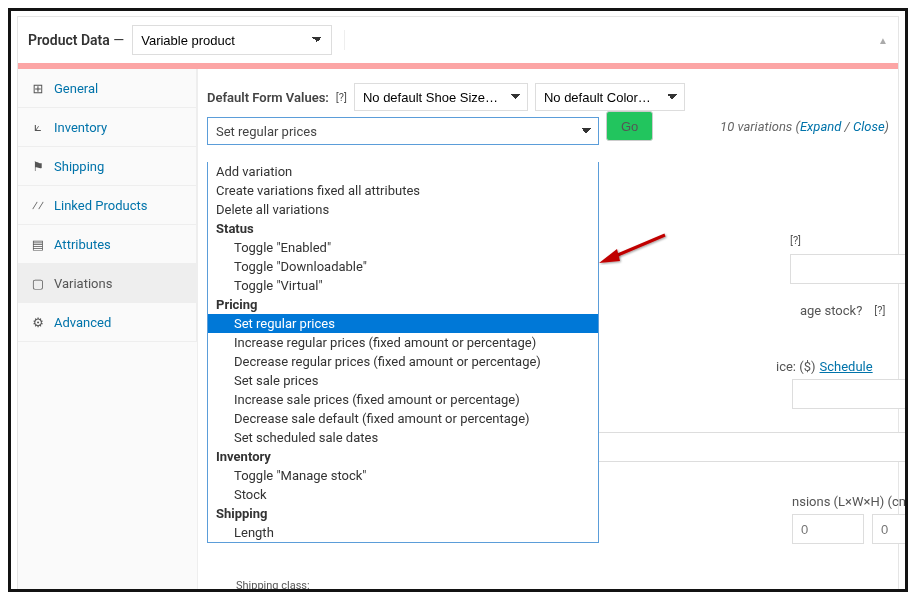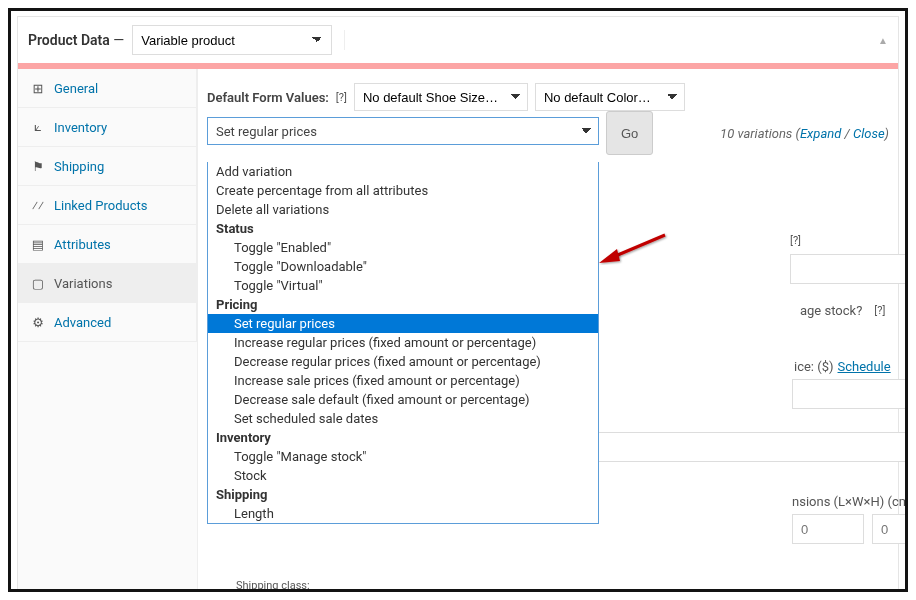--- a/index.html
+++ b/index.html
@@ -111,24 +111,24 @@
     border: 1px solid #ddd;
     background: #fff;
     font-size: 13px;
     appearance: none;
     background-image: linear-gradient(45deg, transparent 50%, #333 50%), linear-gradient(135deg, #333 50%, transparent 50%);
     background-position: calc(100% - 12px) 10px, calc(100% - 7px) 10px;
     background-size: 5px 5px, 5px 5px;
     background-repeat: no-repeat;
   }
   .go-btn {
-    height: 44px;
+    height: 30px;
     padding: 3px 14px;
     border: 1px solid #ccc;
-    background: #e5e5e5;
+    background: #22c55e;
     border-radius: 3px;
     cursor: pointer;
     font-size: 13px;
     color: #555;
   }
   .variations-info { margin-left: auto; font-style: italic; color: #666; }
   .variations-info a { color: #0073aa; text-decoration: none; }
   .help-q { color: #555; font-size: 11px; }
 
   .bg-form {
@@ -282,21 +282,21 @@
 
         <div class="bg-form">
           <div style="position:absolute; top:0px; left:392px; display:flex; align-items:center; gap:4px;">
             <span class="help-q">[?]</span>
           </div>
           <input type="text" style="position: absolute; top: 20px; left: 392px; width: 272px;">
           <div style="position:absolute; top:69px; left:402px; display:flex; align-items:center; gap:12px;">
             <span>age stock?</span>
             <span class="help-q">[?]</span>
           </div>
-          <div style="position:absolute; top:125px; left:396px; display:flex; align-items:center; gap:4px;">
+          <div style="position:absolute; top:125px; left:378px; display:flex; align-items:center; gap:4px;">
             <span>ice: ($)</span>
             <span class="bg-link">Schedule</span>
           </div>
           <input type="text" style="position: absolute; top: 145px; left: 394px; width: 272px;">
           <select class="wide" style="position:absolute; top:198px; left:6px;">
             <option></option>
           </select>
           <div style="position:absolute; top:260px; left:394px;">
             <label>nsions (L×W×H) (cm):</label>
           </div>
@@ -304,30 +304,31 @@
             <input class="dim" type="text" placeholder="0" style="">
             <input class="dim" type="text" placeholder="0" style="">
 
           </div>
         </div>
 
         <div class="dropdown-open">
           <div class="dropdown-selected">Set regular prices</div>
           <div class="dropdown-list" id="dd-list">
               <div class="dd-item">Add variation</div>
-              <div class="dd-item">Create percentage from all attributes</div>
+              <div class="dd-item">Create variations fixed all attributes</div>
               <div class="dd-item">Delete all variations</div>
               <div class="dd-group">Status</div>
               <div class="dd-item indent">Toggle "Enabled"</div>
               <div class="dd-item indent">Toggle "Downloadable"</div>
               <div class="dd-item indent">Toggle "Virtual"</div>
               <div class="dd-group">Pricing</div>
               <div class="dd-item indent selected">Set regular prices</div>
               <div class="dd-item indent">Increase regular prices (fixed amount or percentage)</div>
               <div class="dd-item indent">Decrease regular prices (fixed amount or percentage)</div>
+              <div class="dd-item indent">Set sale prices</div>
               <div class="dd-item indent">Increase sale prices (fixed amount or percentage)</div>
               <div class="dd-item indent">Decrease sale default (fixed amount or percentage)</div>
               <div class="dd-item indent">Set scheduled sale dates</div>
               <div class="dd-group">Inventory</div>
               <div class="dd-item indent">Toggle "Manage stock"</div>
               <div class="dd-item indent">Stock</div>
               <div class="dd-group">Shipping</div>
               <div class="dd-item indent">Length</div>
             </div>
         </div>

